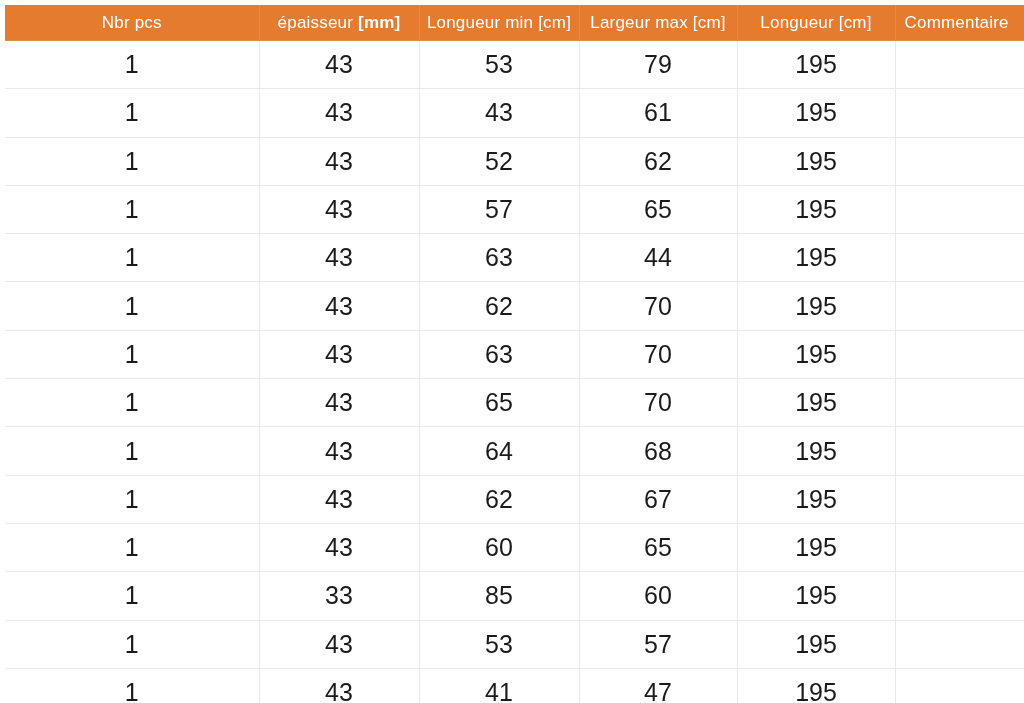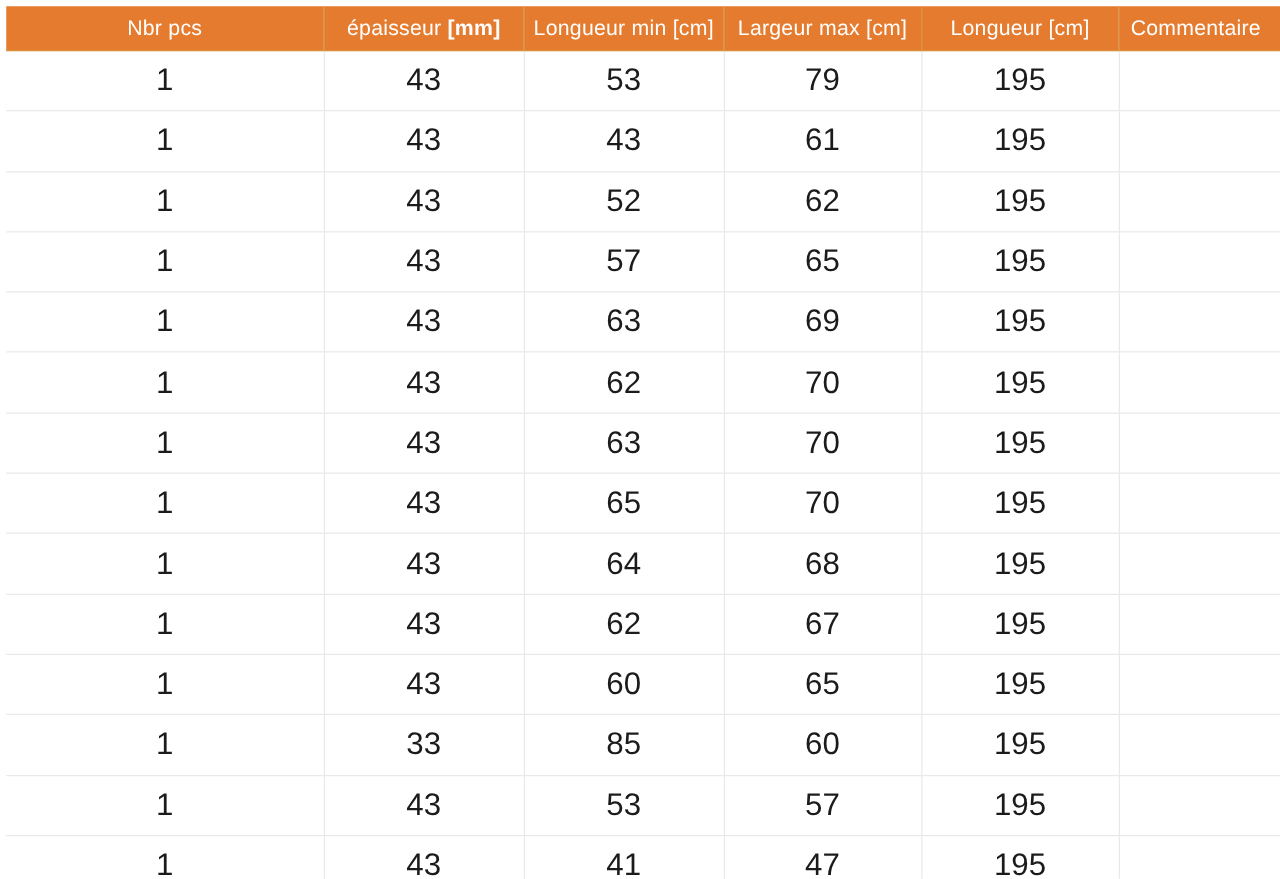--- a/index.html
+++ b/index.html
@@ -155,21 +155,21 @@
           <td>43</td>
           <td>57</td>
           <td>65</td>
           <td>195</td>
           <td class="comment-cell"></td>
         </tr>
         <tr>
           <td>1</td>
           <td>43</td>
           <td>63</td>
-          <td>69</td>
+          <td>44</td>
           <td>195</td>
           <td class="comment-cell"></td>
         </tr>
         <tr>
           <td>1</td>
           <td>43</td>
           <td>62</td>
           <td>70</td>
           <td>195</td>
           <td class="comment-cell"></td>

